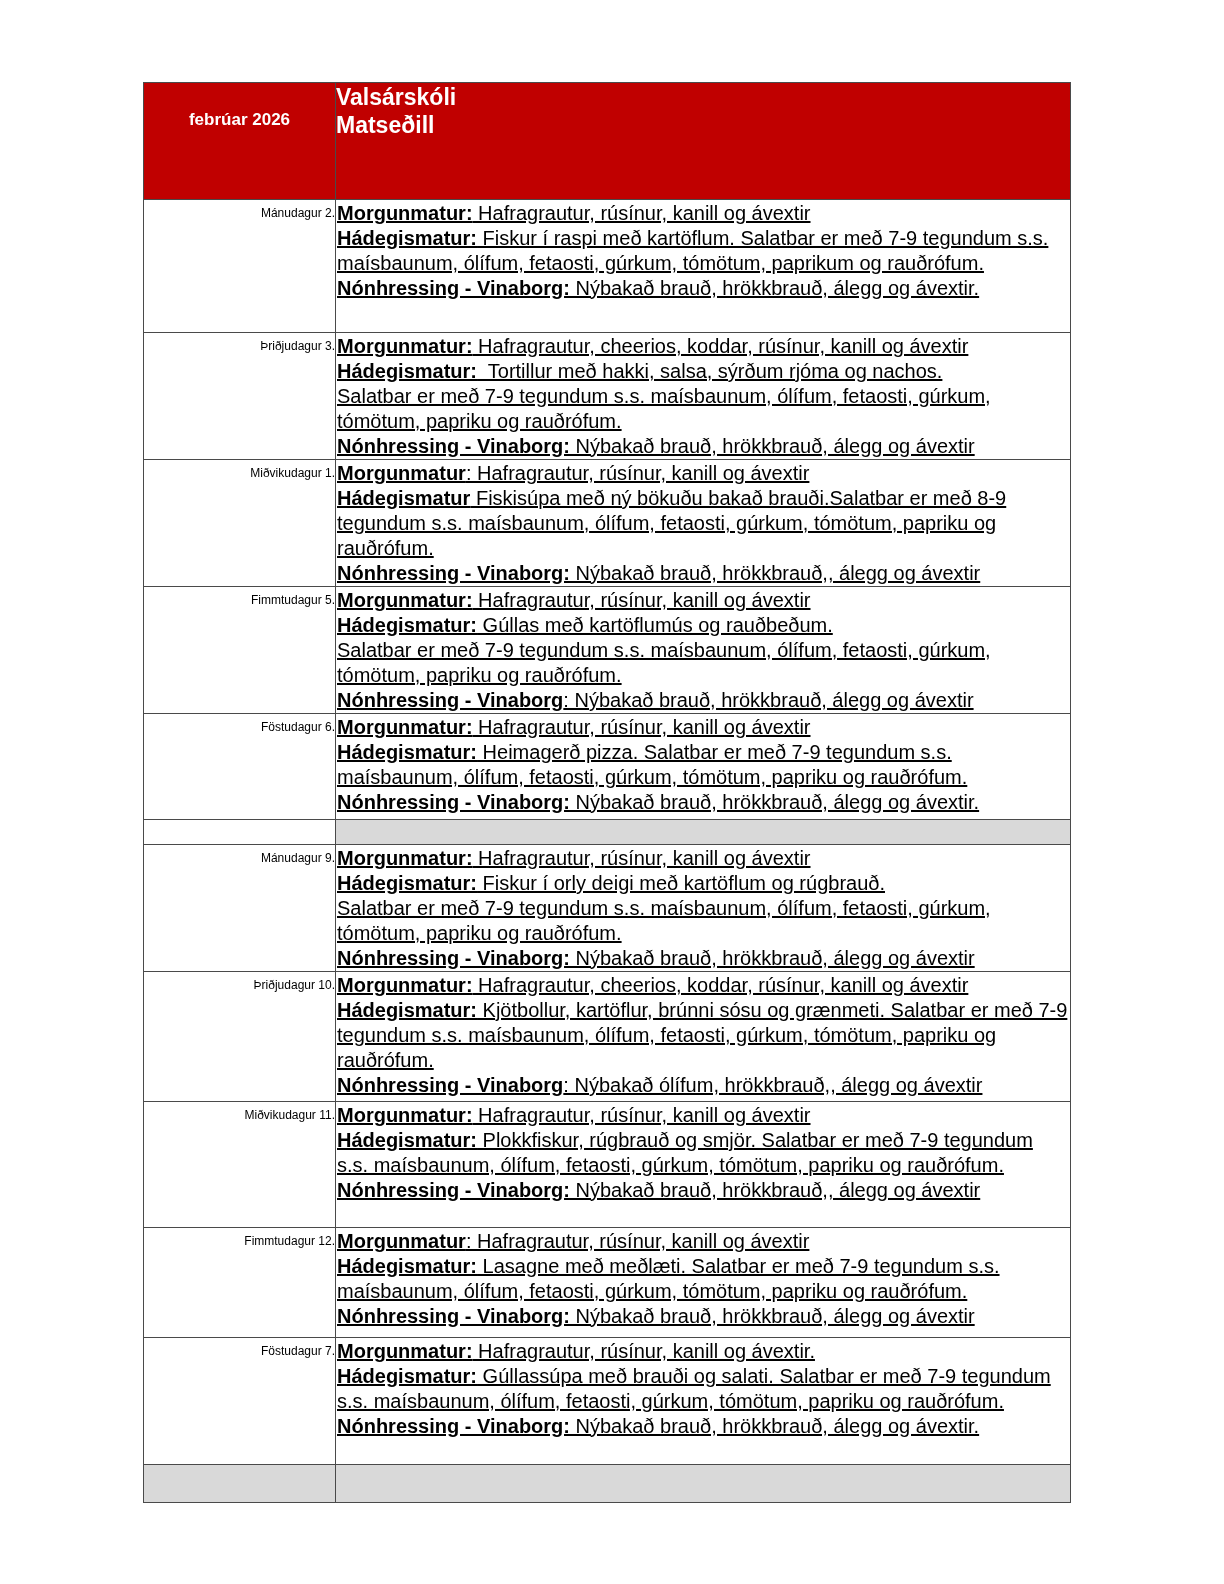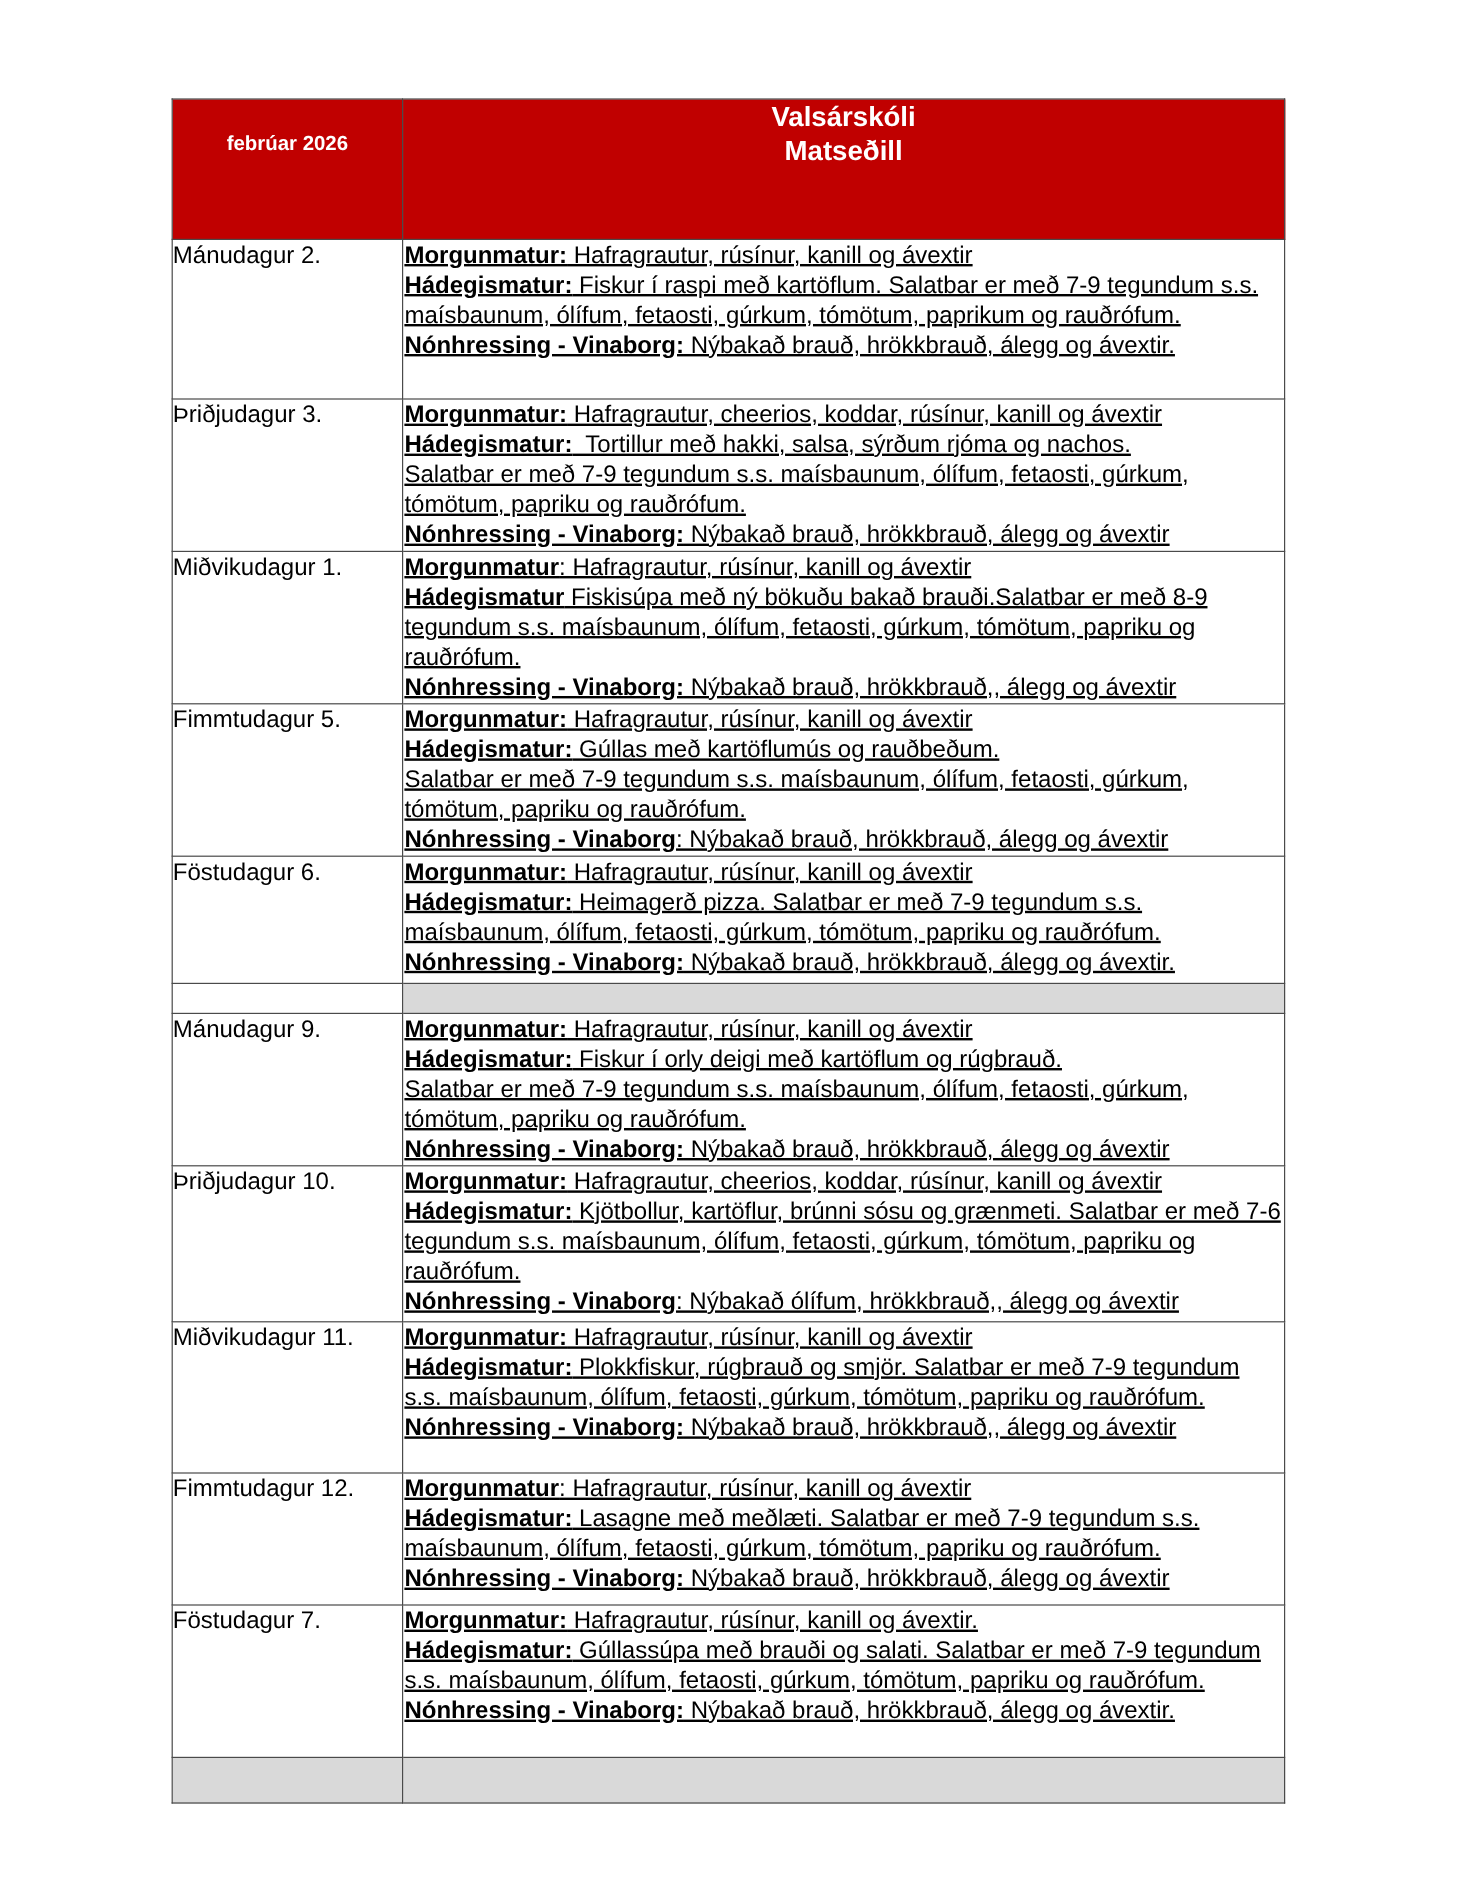--- a/index.html
+++ b/index.html
@@ -6,22 +6,22 @@
   body { width: 1224px; height: 1584px; position: relative; font-family: "Liberation Sans", sans-serif; color: #000; }
   .menu-table {
     position: absolute; left: 143px; top: 82px; width: 927px;
     border-collapse: collapse; table-layout: fixed;
   }
   .menu-table td, .menu-table th { border: 1px solid #4a4a4a; padding: 0; vertical-align: top; }
   .col-day { width: 192px; }
   .col-menu { width: 735px; }
   .hdr { background: #C00000; color: #ffffff; font-weight: bold; height: 89px; }
   .hdr-month { font-size: 17px; text-align: center; vertical-align: top; padding-top: 27px !important; }
-  .hdr-title { font-size: 23px; text-align: center; vertical-align: bottom; line-height: 28px; padding-bottom: 1px !important; }
-  .day-cell { font-size: 20px; text-align: left; line-height: 25px; padding-top: 1px !important; }
+  .hdr-title { font-size: 23px; vertical-align: bottom; line-height: 28px; padding-bottom: 1px !important; }
+  .day-cell { font-size: 12px; text-align: right; line-height: 25px; padding-top: 1px !important; }
   .menu-cell { font-size: 20px; line-height: 25px; padding: 1px 2px 0 1px !important; text-decoration: underline; }
   .menu-line { display: block; }
   .lbl { font-weight: bold; }
   .spacer-day { background: #ffffff; }
   .spacer-menu { background: #d9d9d9; }
   .end-cell { background: #d9d9d9; }
 </style>
 </head>
 <body>
 
@@ -98,21 +98,21 @@
       <span class="menu-line"><span class="lbl">Hádegismatur:</span><span> Fiskur í orly deigi með kartöflum og rúgbrauð.</span></span>
       <span class="menu-line">Salatbar er með 7-9 tegundum s.s. maísbaunum, ólífum, fetaosti, gúrkum, tómötum, papriku og rauðrófum.</span>
       <span class="menu-line"><span class="lbl">Nónhressing - Vinaborg:</span><span> Nýbakað brauð, hrökkbrauð, álegg og ávextir</span></span>
     </td>
   </tr>
 
   <tr style="height:130px">
     <td class="day-cell">Þriðjudagur 10.</td>
     <td class="menu-cell">
       <span class="menu-line"><span class="lbl">Morgunmatur:</span><span> Hafragrautur, cheerios, koddar, rúsínur, kanill og ávextir</span></span>
-      <span class="menu-line"><span class="lbl">Hádegismatur:</span><span> Kjötbollur, kartöflur, brúnni sósu og grænmeti. Salatbar er með 7-6 tegundum s.s. maísbaunum, ólífum, fetaosti, gúrkum, tómötum, papriku og rauðrófum.</span></span>
+      <span class="menu-line"><span class="lbl">Hádegismatur:</span><span> Kjötbollur, kartöflur, brúnni sósu og grænmeti. Salatbar er með 7-9 tegundum s.s. maísbaunum, ólífum, fetaosti, gúrkum, tómötum, papriku og rauðrófum.</span></span>
       <span class="menu-line"><span class="lbl">Nónhressing - Vinaborg</span><span>: Nýbakað ólífum, hrökkbrauð,, álegg og ávextir</span></span>
     </td>
   </tr>
 
   <tr style="height:126px">
     <td class="day-cell">Miðvikudagur 11.</td>
     <td class="menu-cell">
       <span class="menu-line"><span class="lbl">Morgunmatur:</span><span> Hafragrautur, rúsínur, kanill og ávextir</span></span>
       <span class="menu-line"><span class="lbl">Hádegismatur:</span><span> Plokkfiskur, rúgbrauð og smjör. Salatbar er með 7-9 tegundum s.s. maísbaunum, ólífum, fetaosti, gúrkum, tómötum, papriku og rauðrófum.</span></span>
       <span class="menu-line"><span class="lbl">Nónhressing - Vinaborg:</span><span> Nýbakað brauð, hrökkbrauð,, álegg og ávextir</span></span>

